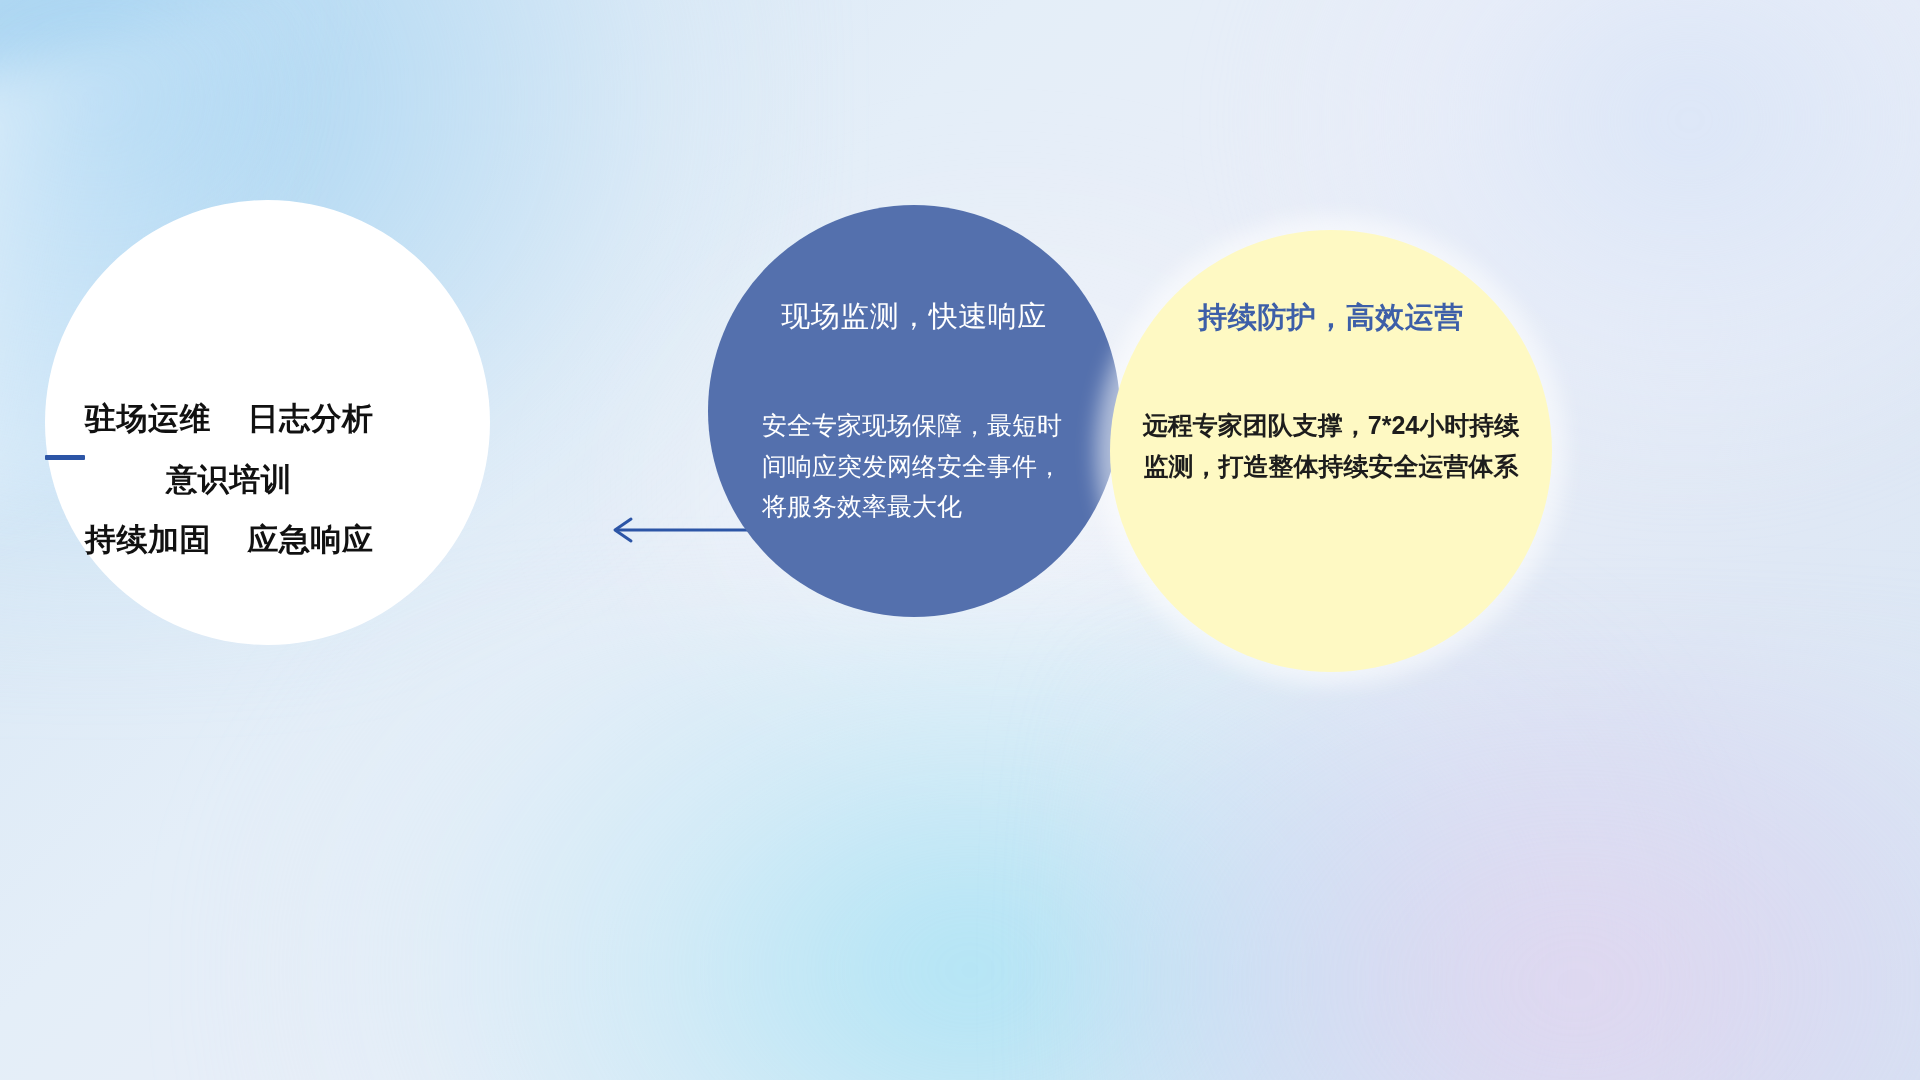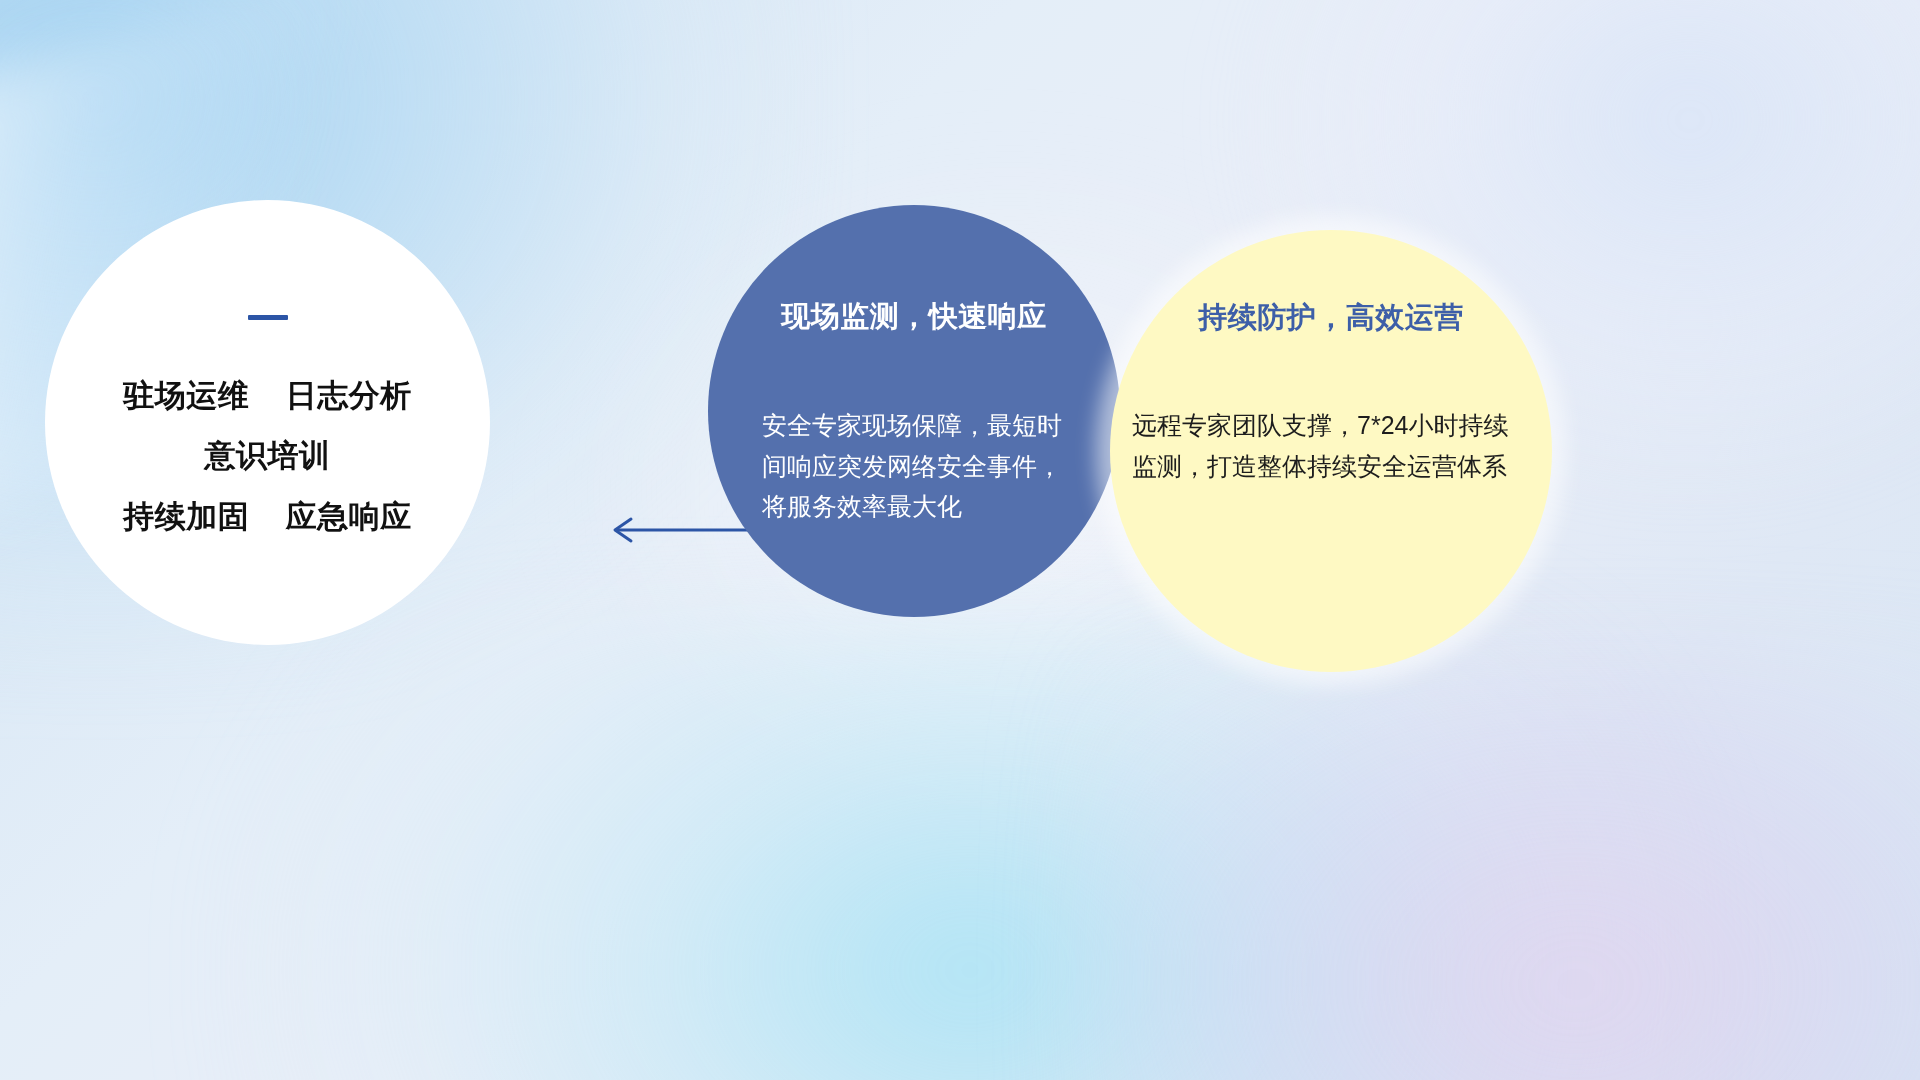--- a/index.html
+++ b/index.html
@@ -114,21 +114,21 @@
     box-sizing: border-box;
   }
 
   .circle-left {
     left: 45px;
     top: 200px;
     width: 445px;
     height: 445px;
     background: #ffffff;
     display: flex;
-    flex-direction: column;
+    flex-direction: row;
     align-items: center;
     justify-content: flex-start;
     padding-top: 115px;
   }
 
   .dash {
     width: 40px;
     height: 5px;
     background: #2c55a6;
     border-radius: 1px;
@@ -156,21 +156,21 @@
     background: #5470ad;
     color: #ffffff;
     text-align: center;
     z-index: 2;
   }
   .circle-mid .title {
     position: absolute;
     left: 0; right: 0;
     top: 92px;
     font-size: 29px;
-    font-weight: bold;
+    font-weight: normal;
     letter-spacing: 0.5px;
     white-space: nowrap;
   }
   .circle-mid .body {
     position: absolute;
     left: 54px; right: 54px;
     top: 200px;
     font-size: 25px;
     line-height: 1.62;
     text-align: left;
@@ -206,21 +206,22 @@
     text-align: center;
     white-space: nowrap;
   }
   .circle-right .body {
     position: absolute;
     left: 22px; right: 22px;
     top: 175px;
     font-size: 25px;
     line-height: 1.62;
     color: #1d1d1d;
-    text-align: left;
+    text-align: center;
+    font-weight: bold;
   }
 </style>
 </head>
 <body>
 
 <div id="slide">
 
   <div class="bg-base"></div>
   <div class="bg-glow-tl"></div>
   <div class="bg-glow-left-streak"></div>

